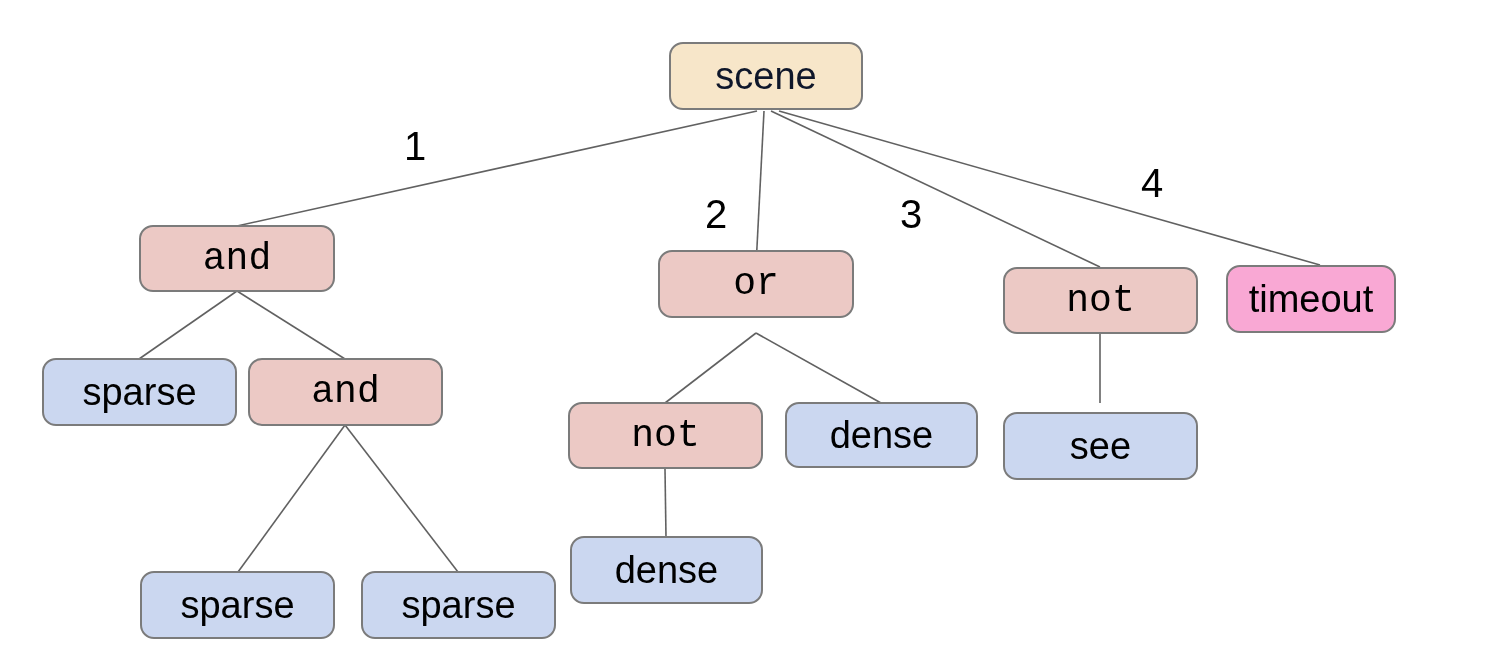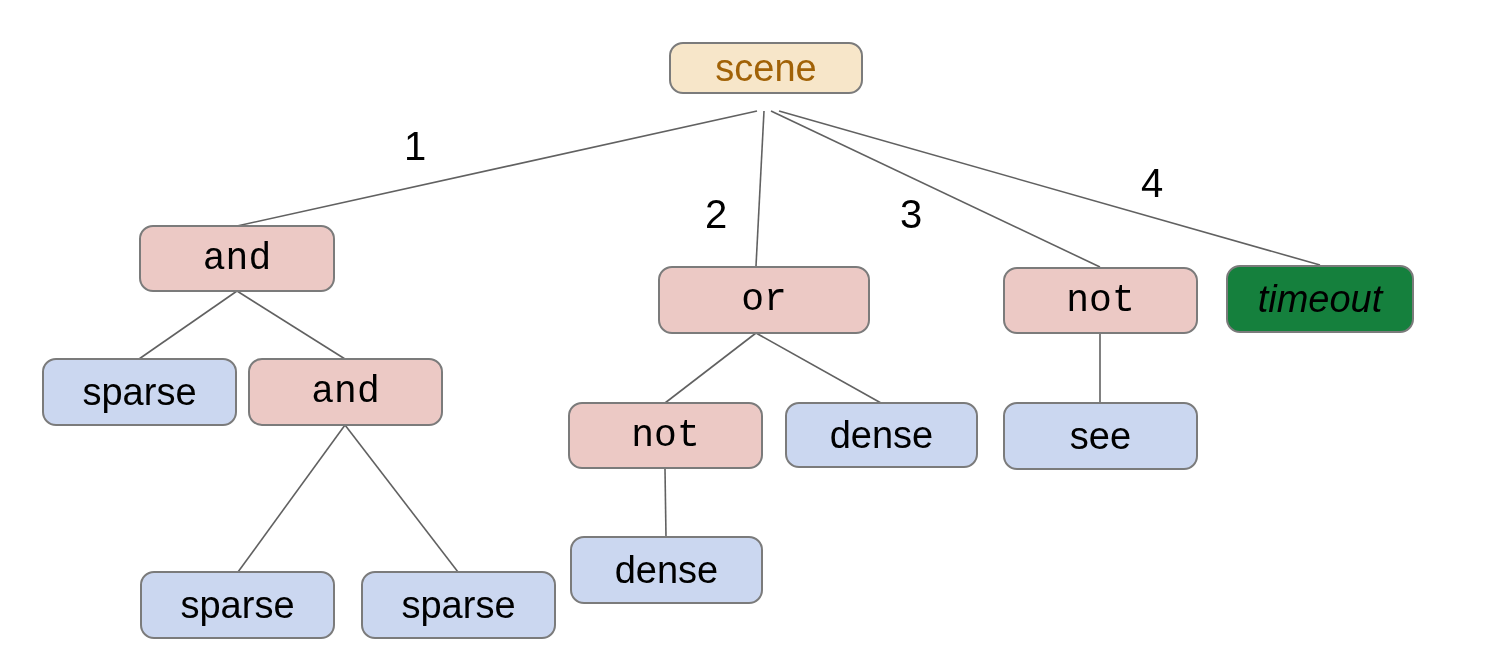--- a/index.html
+++ b/index.html
@@ -61,30 +61,30 @@
     <line x1="756" y1="333" x2="881" y2="403" stroke="#616161"></line>
     <line x1="665" y1="469" x2="666" y2="537" stroke="#616161"></line>
     <line x1="1100" y1="333" x2="1100" y2="403" stroke="#616161"></line>
 
     <text class="edge-label" x="415" y="160" fill="#000000">1</text>
     <text class="edge-label" x="716" y="228" fill="#000000">2</text>
     <text class="edge-label" x="911" y="228" fill="#000000">3</text>
     <text class="edge-label" x="1152" y="197" fill="#000000">4</text>
   </svg>
 
-  <div class="node root" style="left: 669px; top: 42px; width: 194px; height: 52px; background: rgb(247, 230, 201); border-color: rgb(123, 123, 123); color: #a16207;">scene</div>
+  <div class="node root" style="left: 669px; top: 42px; width: 194px; height: 68px; background: rgb(247, 230, 201); border-color: rgb(123, 123, 123); color: #0f172a;">scene</div>
 
   <div class="node op" style="left: 139px; top: 225px; width: 196px; height: 67px; background: rgb(236, 201, 197); border-color: rgb(123, 123, 123); color: rgb(0, 0, 0);">and</div>
-  <div class="node op" style="left: 658px; top: 266px; width: 212px; height: 68px; background: rgb(236, 201, 197); border-color: rgb(123, 123, 123); color: rgb(0, 0, 0);">or</div>
+  <div class="node op" style="left: 658px; top: 250px; width: 196px; height: 68px; background: rgb(236, 201, 197); border-color: rgb(123, 123, 123); color: rgb(0, 0, 0);">or</div>
   <div class="node op" style="left: 1003px; top: 267px; width: 195px; height: 67px; background: rgb(236, 201, 197); border-color: rgb(123, 123, 123); color: rgb(0, 0, 0);">not</div>
-  <div class="node leaf" style="left: 1226px; top: 265px; width: 188px; height: 68px; background: #15803d; border-color: rgb(123, 123, 123); color: rgb(0, 0, 0); font-style: italic;">timeout</div>
+  <div class="node leaf" style="left: 1226px; top: 265px; width: 170px; height: 68px; background: #f9a8d4; border-color: rgb(123, 123, 123); color: rgb(0, 0, 0);">timeout</div>
 
   <div class="node leaf" style="left: 42px; top: 358px; width: 195px; height: 68px; background: rgb(203, 215, 240); border-color: rgb(123, 123, 123); color: rgb(0, 0, 0);">sparse</div>
   <div class="node op" style="left: 248px; top: 358px; width: 195px; height: 68px; background: rgb(236, 201, 197); border-color: rgb(123, 123, 123); color: rgb(0, 0, 0);">and</div>
   <div class="node op" style="left: 568px; top: 402px; width: 195px; height: 67px; background: rgb(236, 201, 197); border-color: rgb(123, 123, 123); color: rgb(0, 0, 0);">not</div>
   <div class="node leaf" style="left: 785px; top: 402px; width: 193px; height: 66px; background: rgb(203, 215, 240); border-color: rgb(123, 123, 123); color: rgb(0, 0, 0);">dense</div>
-  <div class="node leaf" style="left: 1003px; top: 402px; width: 195px; height: 68px; background: rgb(203, 215, 240); border-color: rgb(123, 123, 123); color: rgb(0, 0, 0);">see</div>
+  <div class="node leaf" style="left: 1003px; top: 412px; width: 195px; height: 68px; background: rgb(203, 215, 240); border-color: rgb(123, 123, 123); color: rgb(0, 0, 0);">see</div>
 
   <div class="node leaf" style="left: 570px; top: 536px; width: 193px; height: 68px; background: rgb(203, 215, 240); border-color: rgb(123, 123, 123); color: rgb(0, 0, 0);">dense</div>
   <div class="node leaf" style="left: 140px; top: 571px; width: 195px; height: 68px; background: rgb(203, 215, 240); border-color: rgb(123, 123, 123); color: rgb(0, 0, 0);">sparse</div>
   <div class="node leaf" style="left: 361px; top: 571px; width: 195px; height: 68px; background: rgb(203, 215, 240); border-color: rgb(123, 123, 123); color: rgb(0, 0, 0);">sparse</div>
 
 </div>
 
 </body></html>

